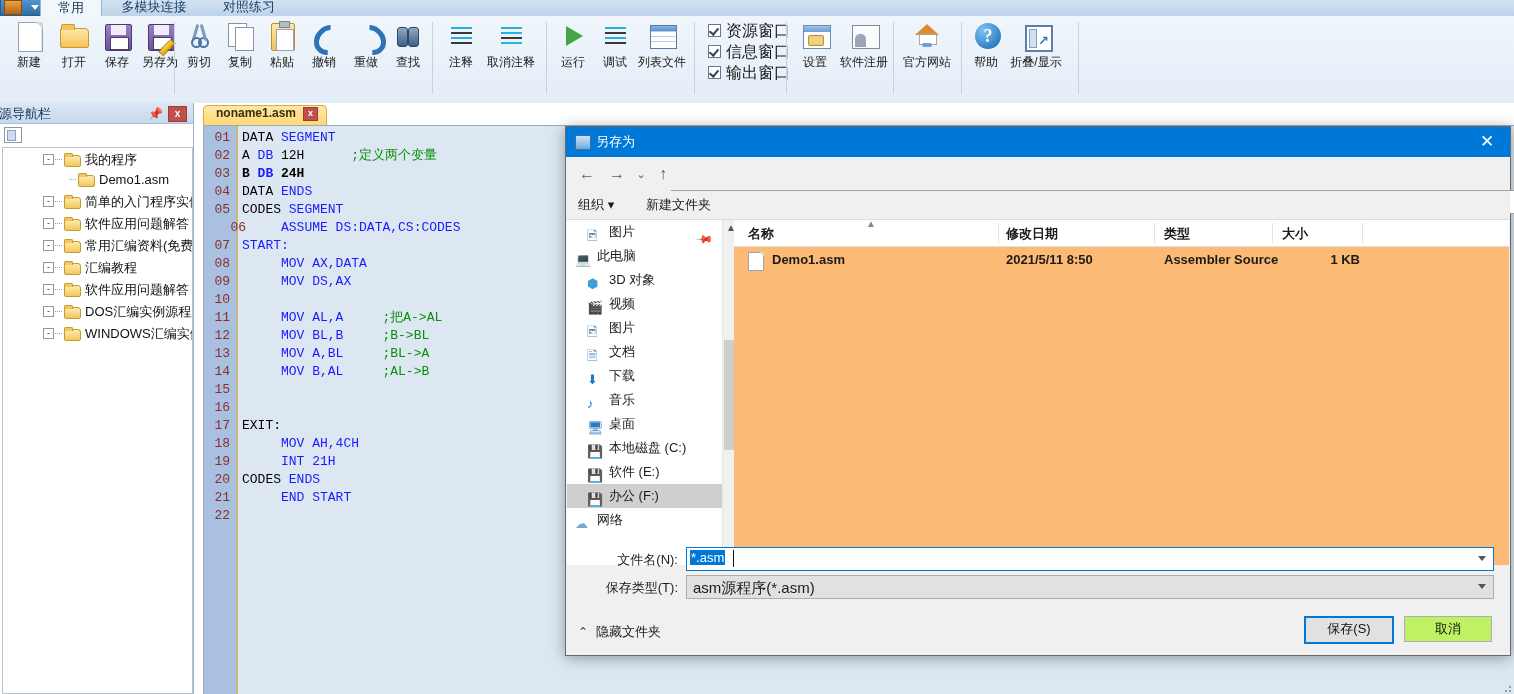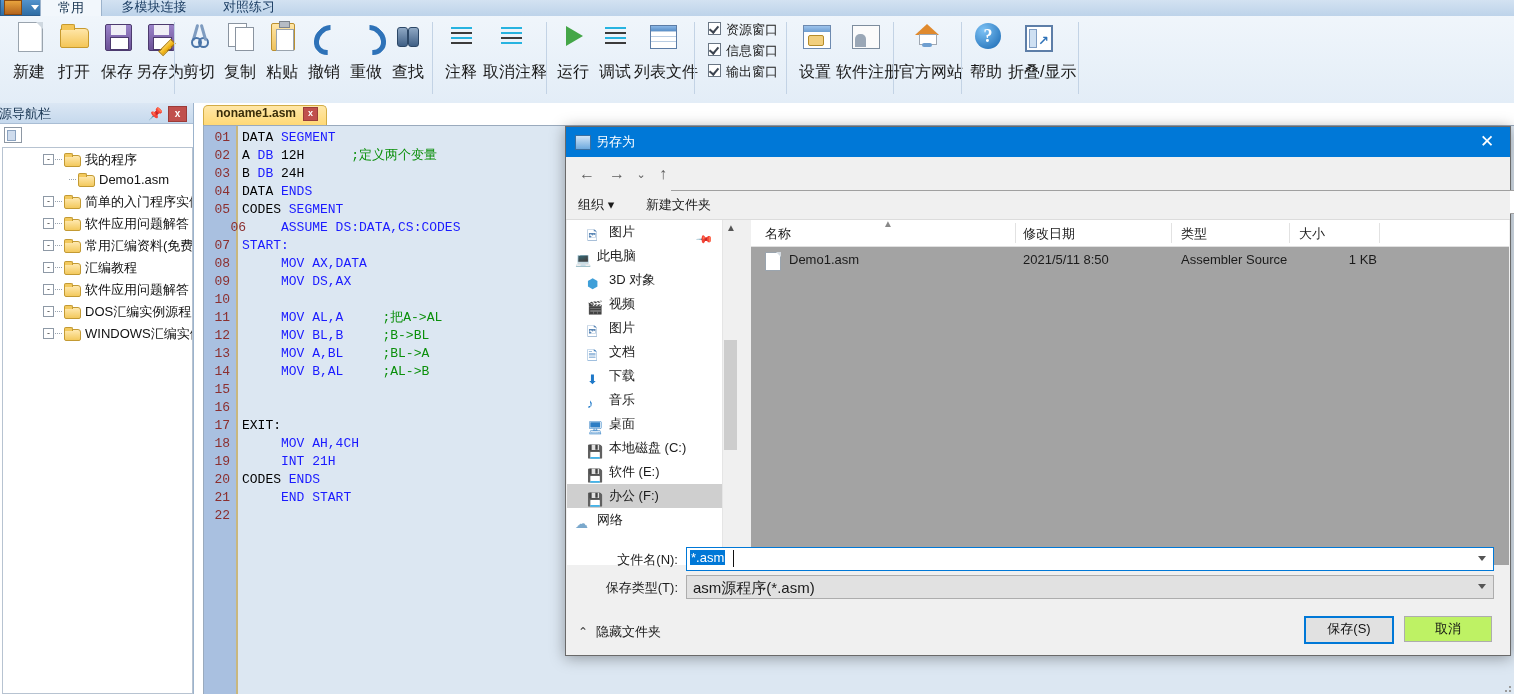--- a/index.html
+++ b/index.html
@@ -21,21 +21,21 @@
     border-left:4px solid transparent;border-right:4px solid transparent;border-top:5px solid #fff;}
   .tab{position:absolute;top:-6px;height:22px;line-height:26px;text-align:center;
     font-size:13px;color:#1b3d63;overflow:hidden;}
   .tab.active{background:#f2f7fc;border:1px solid #9cb3cc;border-bottom:none;
     border-radius:4px 4px 0 0;color:#15324f;}
   #ribbon-body{position:absolute;left:0;top:16px;width:1514px;height:66px;}
   .gsep{position:absolute;top:6px;width:1px;height:72px;background:#c3d3e5;}
   .glabel{position:absolute;top:84px;height:18px;line-height:18px;text-align:center;
     font-size:11px;color:#6e8bab;}
   .cmd{position:absolute;top:4px;width:42px;text-align:center;cursor:default;}
-  .cmd .lbl{display:block;margin-top:10px;font-size:16px;color:#1a1a1a;white-space:nowrap;}
+  .cmd .lbl{display:block;margin-top:2px;font-size:12px;color:#1a1a1a;white-space:nowrap;}
   .cmd.wide{width:56px;}
   .gicon{width:32px;height:32px;margin:0 auto;position:relative;}
   
   .pg{width:23px;height:28px;background:#fff;border:1px solid #9aa4ae;position:absolute;left:5px;top:2px;
      box-shadow:inset -6px 0 0 -5px #dde3e9;}
   .pg:after{content:"";position:absolute;right:-1px;top:-1px;width:0;height:0;
      border-left:7px solid transparent;border-top:7px solid #cfd8e0;}
   .fold{position:absolute;left:2px;top:8px;width:27px;height:18px;background:linear-gradient(#ffe6a8,#f4c657);
      border:1px solid #c79a2e;border-radius:2px 4px 2px 2px;}
   .fold:before{content:"";position:absolute;left:0;top:-5px;width:12px;height:5px;
@@ -81,21 +81,21 @@
   .house .roof{position:absolute;left:-2px;top:0;width:0;height:0;border-left:12px solid transparent;
      border-right:12px solid transparent;border-bottom:11px solid #e08a2e;}
   .house .bd{position:absolute;left:2px;top:10px;width:16px;height:9px;background:#fff;border:1px solid #a0a8b2;}
   .house .st{position:absolute;left:5px;top:19px;width:10px;height:4px;background:#6f9fd0;border-radius:2px;}
   .qmark{position:absolute;left:5px;top:3px;width:26px;height:26px;border-radius:50%;
      background:radial-gradient(circle at 33% 28%,#7dc2f5,#1565b0);color:#fff;font:bold 18px "Liberation Serif",serif;
      text-align:center;line-height:26px;}
   .fld{position:absolute;left:5px;top:5px;width:24px;height:23px;border:2px solid #5d7ea8;background:#fff;}
   .fld .l{position:absolute;left:2px;top:2px;width:6px;height:17px;background:#cfe0f2;border:1px solid #7e9cc2;}
   .fld .a{position:absolute;right:2px;top:6px;color:#2e72b8;font-size:13px;font-weight:bold;}
-  .cbrow{position:absolute;font-size:13px;color:#1a1a1a;white-space:nowrap;}
+  .cbrow{position:absolute;font-size:16px;color:#1a1a1a;white-space:nowrap;}
   .cbox{display:inline-block;width:11px;height:11px;border:1px solid #6a7684;background:#fff;
      vertical-align:-1px;margin-right:5px;position:relative;}
   .cbox:after{content:"";position:absolute;left:2px;top:1px;width:4px;height:7px;border:solid #3c4450;
      border-width:0 2px 2px 0;transform:rotate(40deg);}
   
   #leftpanel{position:absolute;left:0;top:103px;width:193px;height:591px;background:#fff;
      border-right:1px solid #9cb3cc;}
   #lp-title{position:absolute;left:0;top:0;width:193px;height:20px;
      background:linear-gradient(#dbe7f4,#c6d9ed);border-bottom:1px solid #a9bdd4;}
   #lp-title .t{position:absolute;left:-14px;top:2px;font-size:13px;color:#15324f;white-space:nowrap;}
@@ -155,21 +155,21 @@
   #cmdbar .it{position:absolute;top:5px;font-size:13px;color:#1b1b1b;white-space:nowrap;}
   #navpane{position:absolute;left:1px;top:93px;width:155px;height:345px;background:#fff;overflow:hidden;}
   .nvitem{position:absolute;left:0;width:155px;height:24px;line-height:24px;font-size:13px;color:#1b1b1b;white-space:nowrap;}
   .nvitem.sel{background:#cfcfcf;}
   .nvitem .lab{position:absolute;}
   .nvico{position:absolute;width:16px;height:16px;top:4px;}
   .nvpin{position:absolute;right:10px;top:7px;font-size:11px;color:#8a8a8a;transform:rotate(45deg);}
   #navscroll{position:absolute;left:156px;top:93px;width:15px;height:345px;background:#f0f0f0;border-left:1px solid #e5e5e5;}
   #navscroll .th{position:absolute;left:1px;top:120px;width:13px;height:110px;background:#cdcdcd;}
   #navscroll .ar{position:absolute;left:3px;font-size:10px;color:#555;}
-  #listpane{position:absolute;left:185px;top:93px;right:1px;height:345px;background:#a3a3a3;}
+  #listpane{position:absolute;left:168px;top:93px;right:1px;height:345px;background:#fdba74;font-weight:bold;}
   #listhdr{position:absolute;left:0;top:0;width:100%;height:26px;background:#fff;border-bottom:1px solid #e0e0e0;}
   .colh{position:absolute;top:5px;font-size:13px;color:#1b1b1b;}
   .colsep{position:absolute;top:3px;width:1px;height:20px;background:#e2e2e2;}
   .sortmark{position:absolute;top:-2px;font-size:10px;color:#888;}
   #filerow{position:absolute;left:0;top:29px;width:100%;height:24px;}
   #filerow .fico{position:absolute;left:14px;top:3px;width:14px;height:17px;background:#fff;border:1px solid #9aa4ae;}
   #filerow .fico:after{content:"";position:absolute;right:-1px;top:-1px;width:0;height:0;
      border-left:5px solid transparent;border-top:5px solid #d4dbe2;}
   #filerow .c{position:absolute;top:3px;font-size:13px;color:#1b1b1b;white-space:nowrap;}
   .flabel{position:absolute;font-size:13px;color:#1b1b1b;text-align:right;}
@@ -468,21 +468,21 @@
         <div class="ln" style="top: 291px;">17</div>
         <div class="ln" style="top: 309px;">18</div>
         <div class="ln" style="top: 327px;">19</div>
         <div class="ln" style="top: 345px;">20</div>
         <div class="ln" style="top: 363px;">21</div>
         <div class="ln" style="top: 381px;">22</div>
       </div>
     <div id="codelines">
         <div class="cl" style="top: 3px;"><span class="pl">DATA </span><span class="k">SEGMENT</span></div>
         <div class="cl" style="top: 21px;"><span class="pl">A </span><span class="k">DB</span><span class="pl"> 12H      </span><span class="cm">;定义两个变量</span></div>
-        <div class="cl" style="top: 39px;"><span class="pl">B </span><span class="k">DB</span><span class="pl"> 24H</span></div>
+        <div class="cl" style="top: 39px; font-weight: bold;"><span class="pl">B </span><span class="k">DB</span><span class="pl"> 24H</span></div>
         <div class="cl" style="top: 57px;"><span class="pl">DATA </span><span class="k">ENDS</span></div>
         <div class="cl" style="top: 75px;"><span class="pl">CODES </span><span class="k">SEGMENT</span></div>
         <div class="cl" style="top: 93px;"><span class="pl">     </span><span class="k">ASSUME DS:DATA,CS:CODES</span></div>
         <div class="cl" style="top: 111px;"><span class="k">START:</span></div>
         <div class="cl" style="top: 129px;"><span class="pl">     </span><span class="k">MOV AX,DATA</span></div>
         <div class="cl" style="top: 147px;"><span class="pl">     </span><span class="k">MOV DS,AX</span></div>
         <div class="cl" style="top: 165px;">&nbsp;</div>
         <div class="cl" style="top: 183px;"><span class="pl">     </span><span class="k">MOV AL,A</span><span class="pl">     </span><span class="cm">;把A-&gt;AL</span></div>
         <div class="cl" style="top: 201px;"><span class="pl">     </span><span class="k">MOV BL,B</span><span class="pl">     </span><span class="cm">;B-&gt;BL</span></div>
         <div class="cl" style="top: 219px;"><span class="pl">     </span><span class="k">MOV A,BL</span><span class="pl">     </span><span class="cm">;BL-&gt;A</span></div>

